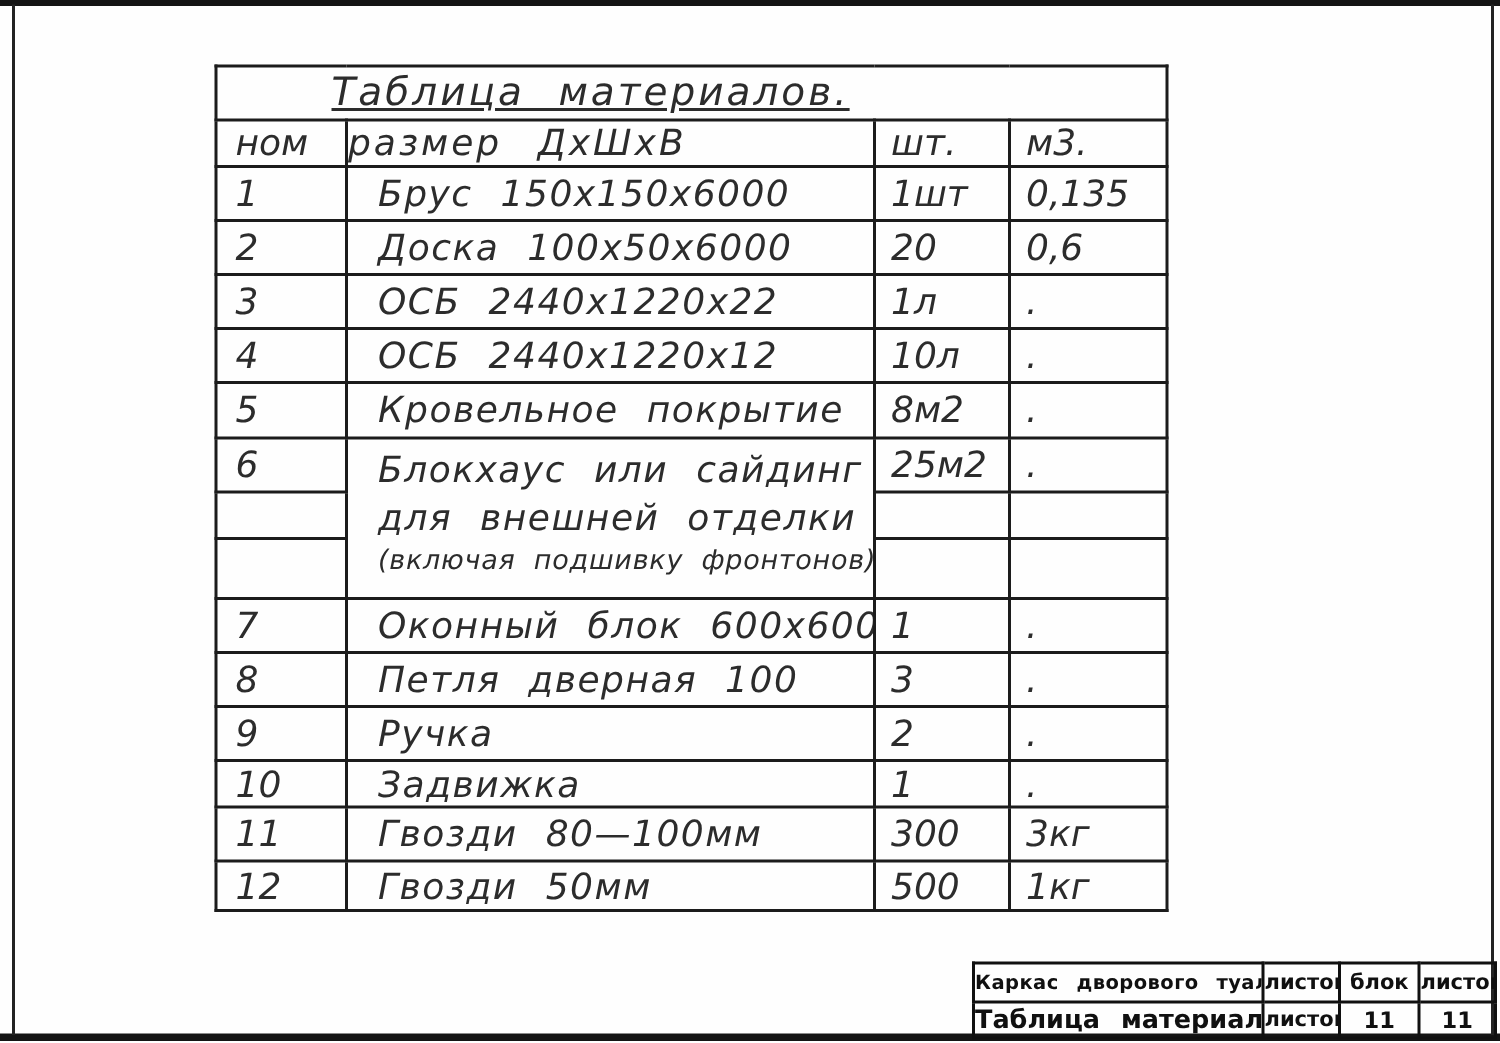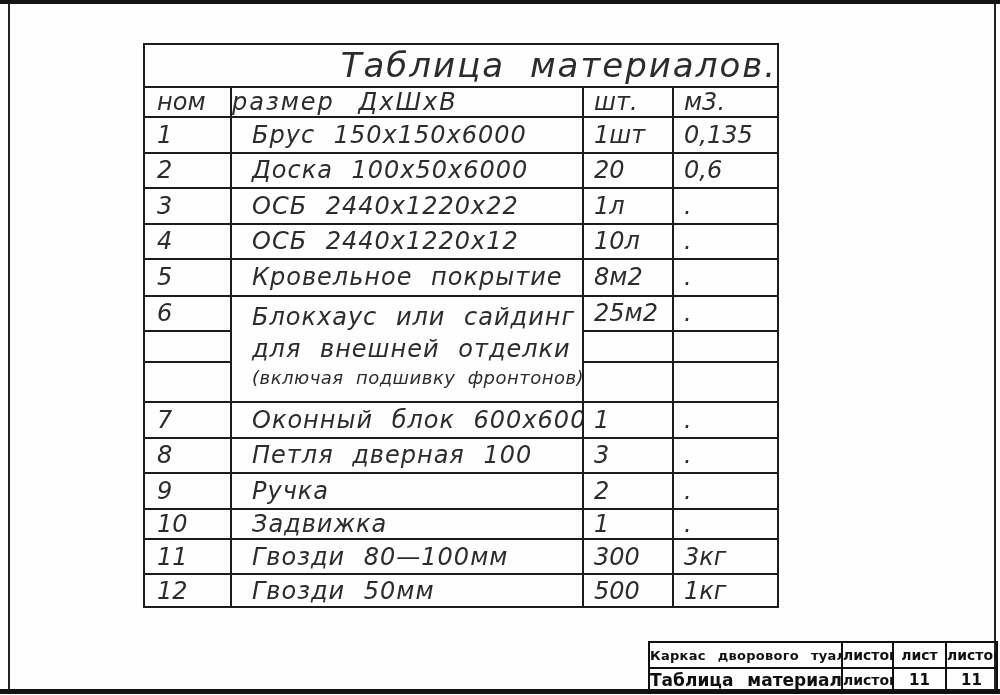--- a/index.html
+++ b/index.html
@@ -31,25 +31,26 @@
     font-size: 24px;
   }
   .mat-table td {
     border: 2px solid #1c1c1c;
     padding: 0;
     vertical-align: middle;
     overflow: hidden;
     white-space: nowrap;
   }
   .t-title {
-    text-align: right;
+    text-align: left;
     padding-left: 76px !important;
-    font-size: 34px;
+    font-size: 26px;
     letter-spacing: 2px;
     word-spacing: 12px;
+    text-decoration: underline;
   }
   .c-num  { padding-left: 12px !important; }
   .c-size { padding-left: 20px !important; word-spacing: 10px; letter-spacing: 1px; }
   .c-qty  { padding-left: 10px !important; }
   .c-vol  { padding-left: 10px !important; }
   .h-size { word-spacing: 14px; letter-spacing: 2px; }
   .c-size-block { vertical-align: top !important; padding-top: 4px !important; }
   .c-size-block .ln { line-height: 32px; }
   .c-size-block .ln-small { font-size: 18px; line-height: 26px; letter-spacing: 0.5px; word-spacing: 6px; }
 
@@ -194,21 +195,21 @@
     <colgroup>
       <col style="width:193px">
         <col style="width:51px">
         <col style="width:53px">
         <col style="width:51px">
     </colgroup>
     <tbody>
         <tr style="height:26px">
       <td class="tb-project">Каркас дворового туалета</td>
       <td class="tb-label">листов</td>
-      <td class="tb-label">лист</td>
+      <td class="tb-label">блок</td>
       <td class="tb-label">листов</td>
     </tr>
     <tr style="height:24px">
       <td class="tb-sheet-title">Таблица материалов</td>
       <td class="tb-label">листов</td>
       <td class="tb-num">11</td>
       <td class="tb-num">11</td>
     </tr>
   </tbody>
     </table>

